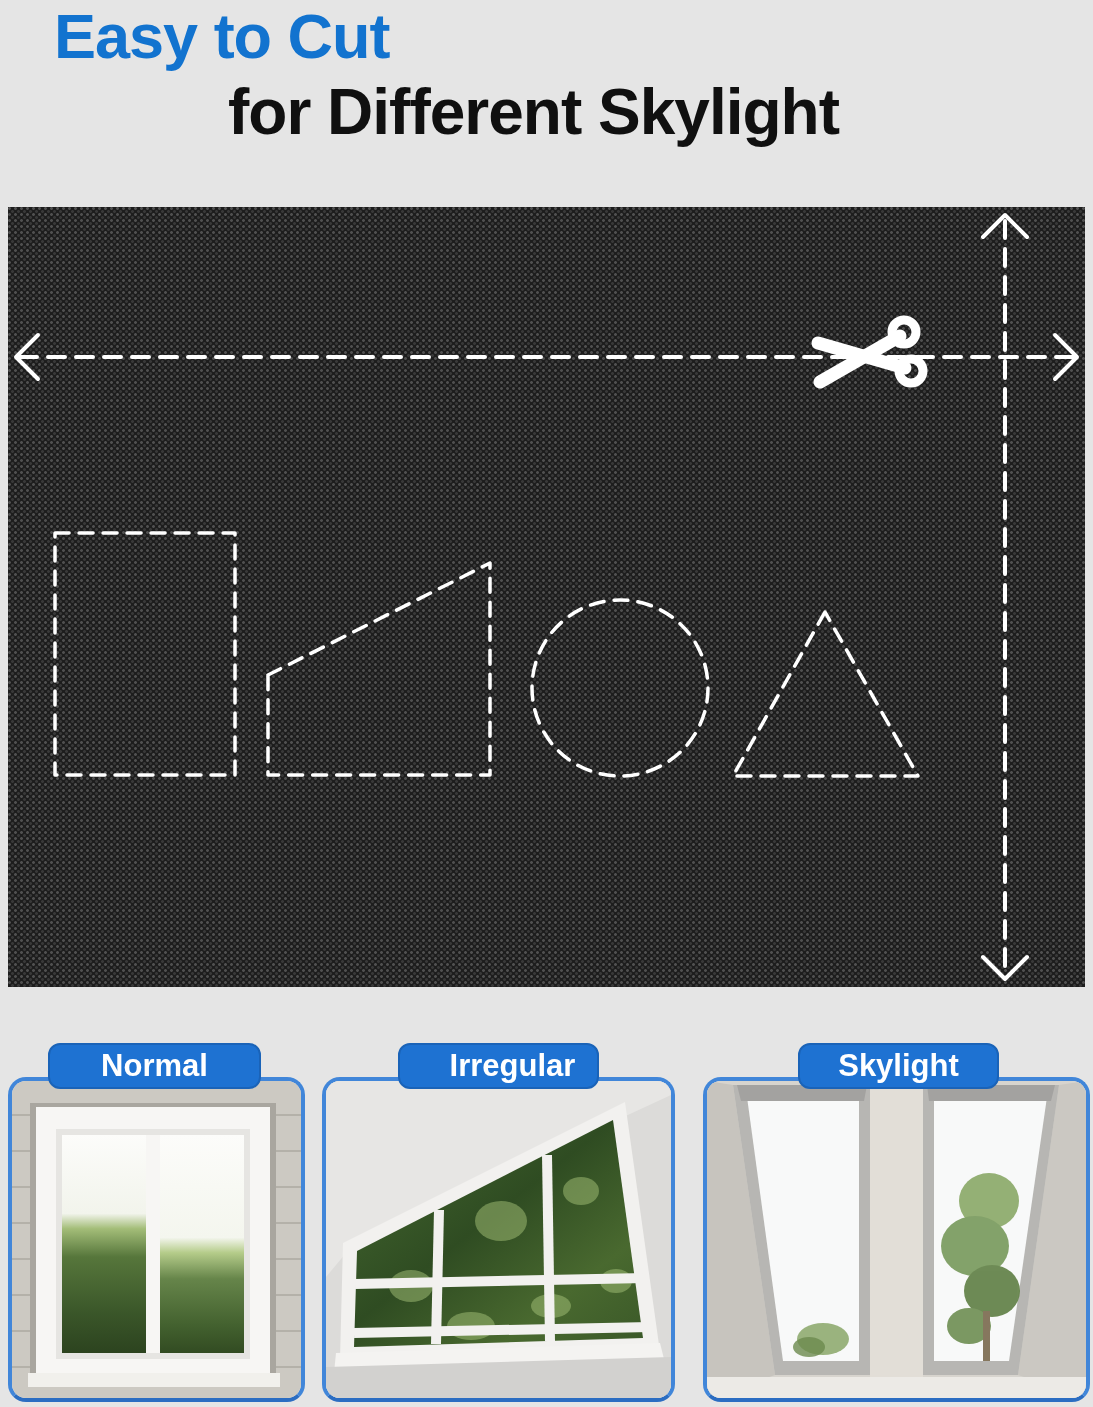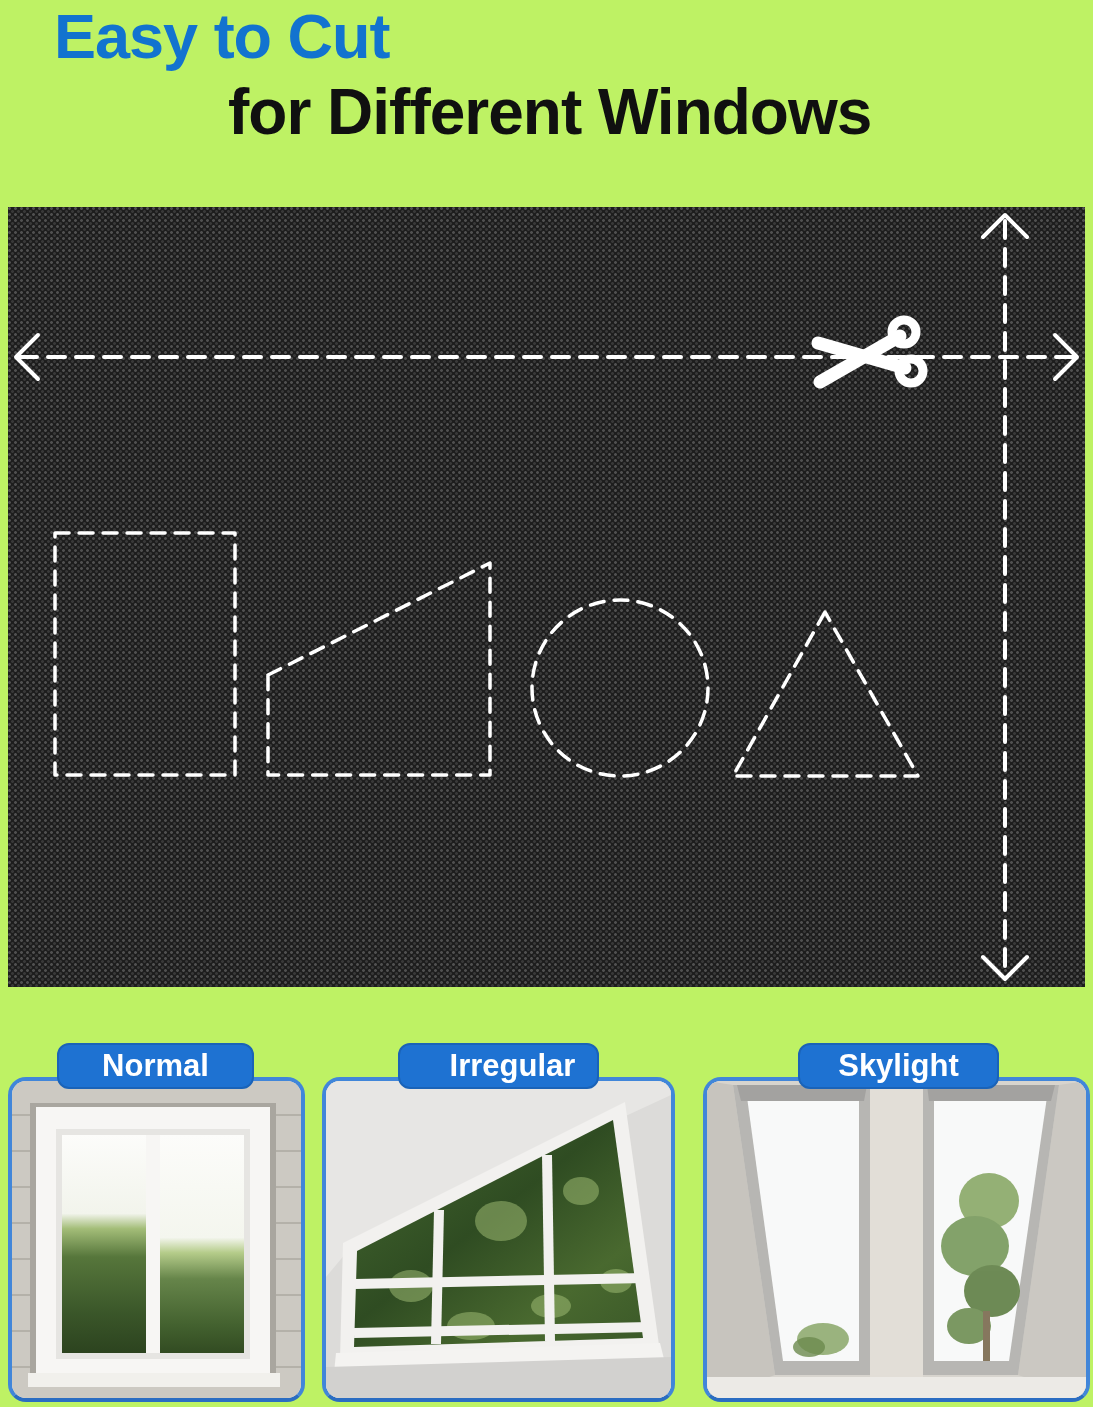--- a/index.html
+++ b/index.html
@@ -1,19 +1,19 @@
 <!DOCTYPE html>
 <html><head>
 <meta charset="utf-8">
 <style>
   html,body{margin:0;padding:0;background:#ffffff;}
   .page{
     position:relative;
     width:1093px;height:1407px;
-    background:#bef264;
+    background:#e5e5e5;
     overflow:hidden;
     font-family:"Liberation Sans", sans-serif;
   }
   
   .headline-1{
     position:absolute;left:54px;top:0px;margin:0;
     font-size:63px;font-weight:700;line-height:1.15;letter-spacing:-1px;
     color:#1273cf;
   }
   .headline-2{
@@ -41,31 +41,31 @@
   .card svg{display:block;width:100%;height:100%;}
   #card-normal{left:8px;width:297px;}
   #card-irregular{left:322px;width:353px;}
   #card-skylight{left:703px;width:387px;}
   .tab{
     position:absolute;top:1043px;height:46px;z-index:5;box-sizing:border-box;
     background:#1e72d2;border:2px solid #1a63b8;border-radius:12px;
     display:flex;align-items:center;justify-content:center;
     color:#ffffff;font-size:31px;font-weight:700;letter-spacing:0;
   }
-  #tab-normal{left:57px;width:197px;}
+  #tab-normal{left:48px;width:213px;}
   #tab-irregular{left:398px;width:201px;padding-left:28px;}
   #tab-skylight{left:798px;width:201px;}
 </style>
 </head>
 <body>
 
 <div class="page">
 
   <h1 class="headline-1">Easy to Cut</h1>
-  <h1 class="headline-2">for Different Windows</h1>
+  <h1 class="headline-2">for Different Skylight</h1>
 
   <div class="fabric-panel">
     <svg width="1077" height="780" viewBox="0 0 1077 780">
       <g stroke="#ffffff" fill="none" stroke-linecap="round" stroke-linejoin="round">
 
         <g>
           <line x1="12" y1="150" x2="1065" y2="150" stroke-width="4" stroke-dasharray="17 11"></line>
           <polyline points="30,128 8,150 30,172" stroke-width="4"></polyline>
           <polyline points="1047,128 1069,150 1047,172" stroke-width="4"></polyline>
         </g>

